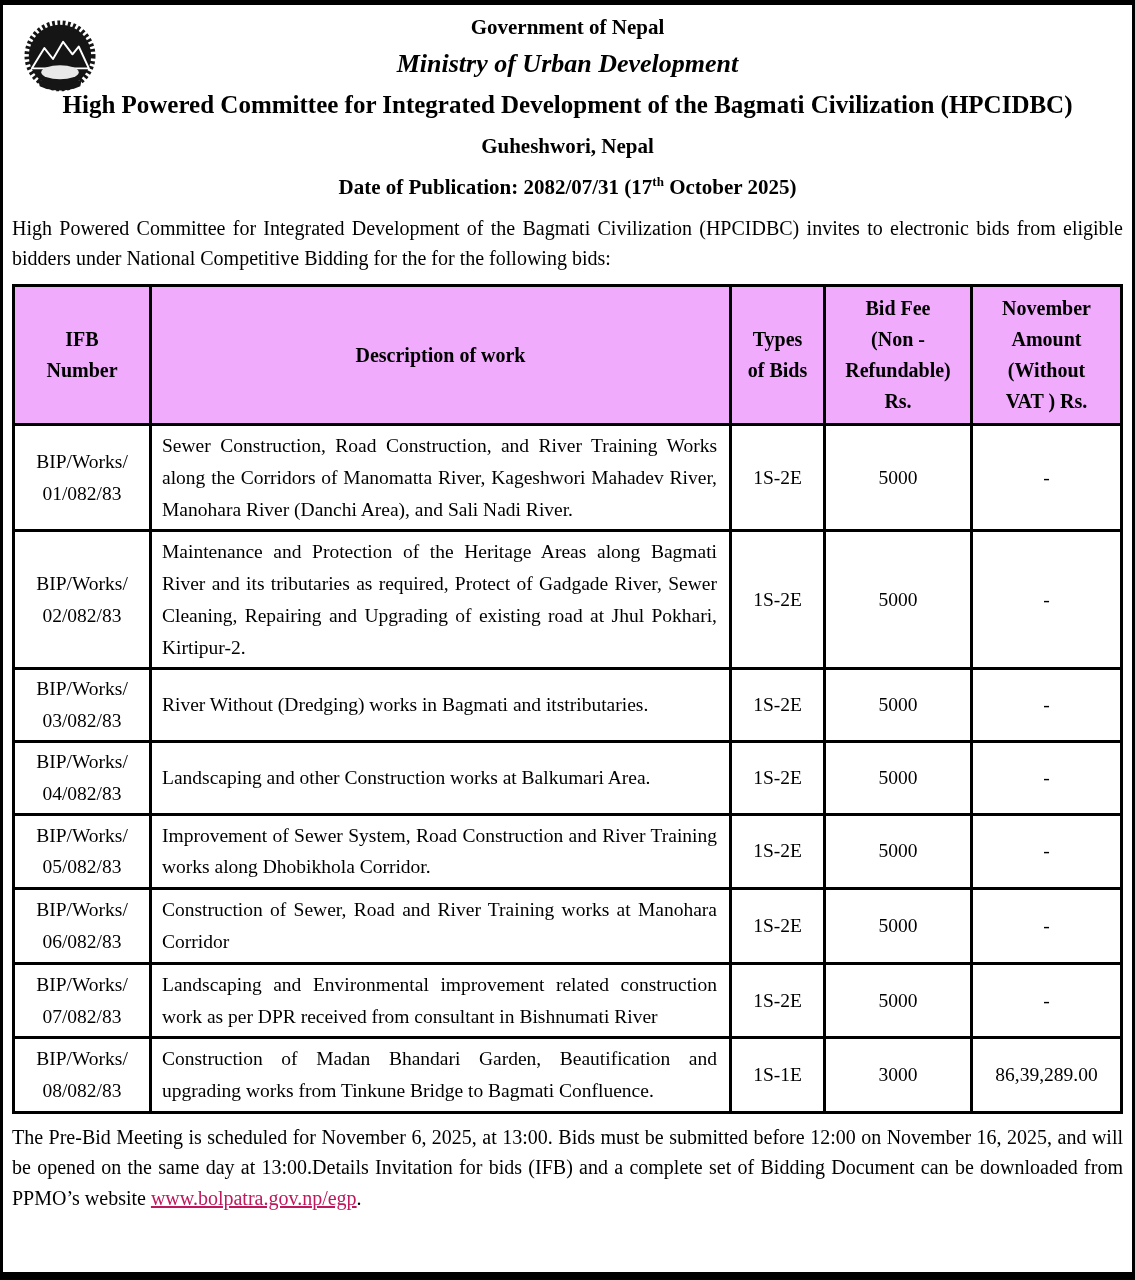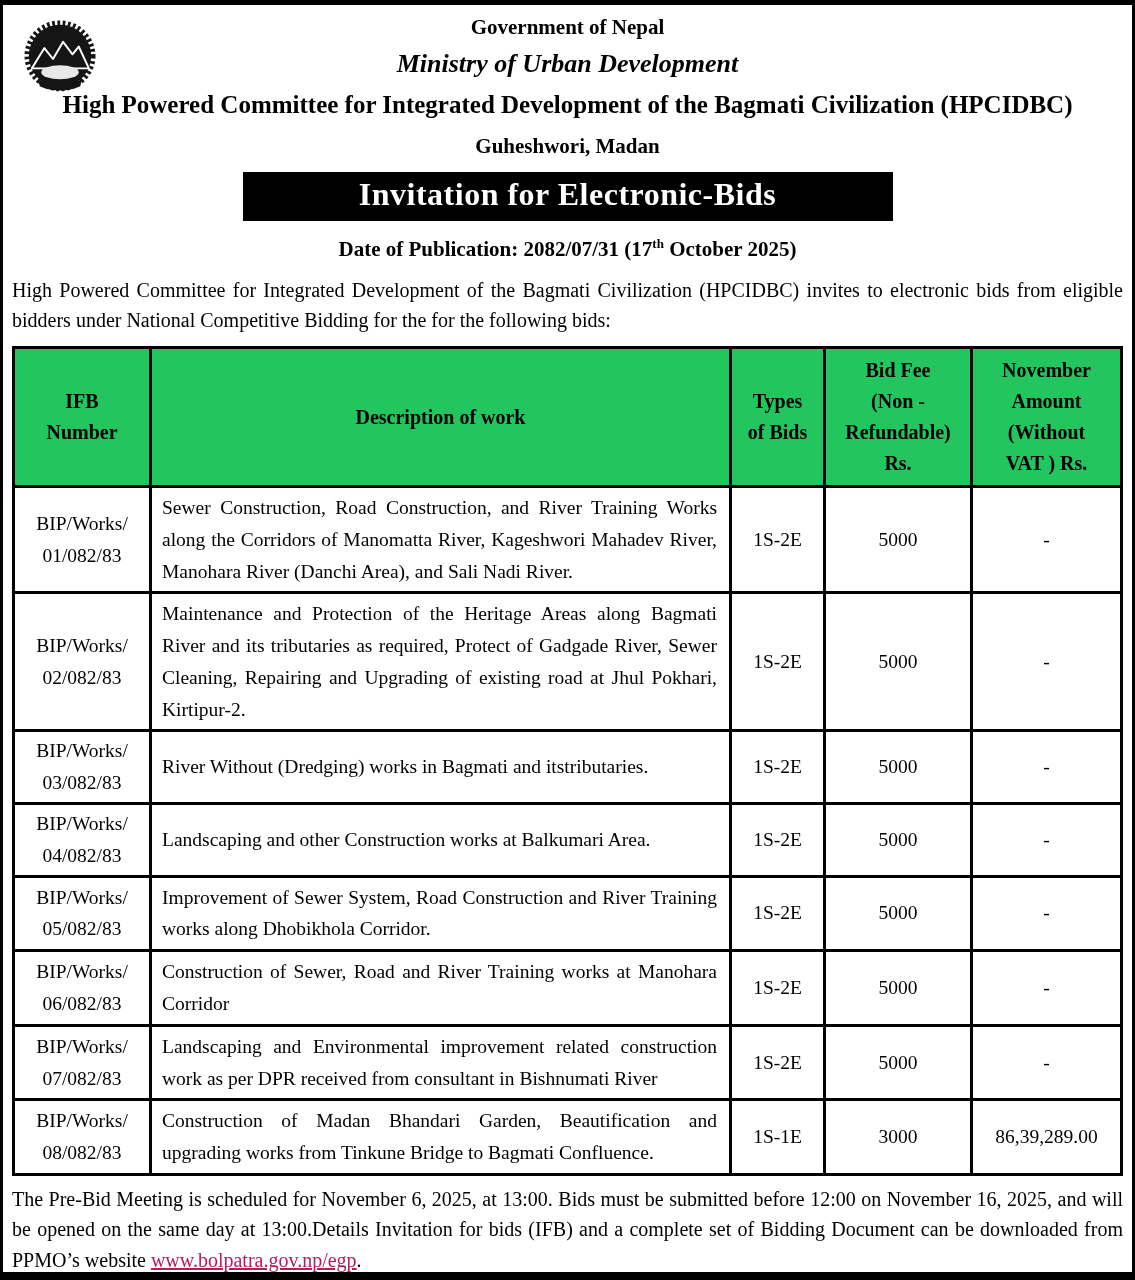--- a/index.html
+++ b/index.html
@@ -21,21 +21,21 @@
   }
   .date-line { text-align: center; font-size: 21px; font-weight: bold; margin: 15px 0 0; }
   .date-line sup { font-size: 13px; }
   .intro { font-size: 20px; margin: 13px 9px 0; text-align: justify; line-height: 1.5; }
   table.bids {
     border-collapse: collapse; table-layout: fixed;
     width: 1108px; margin: 11px auto 0;
   }
   .bids th, .bids td { border: 3px solid #000; vertical-align: middle; box-sizing: border-box; }
   .bids th {
-    background: #22c55e; font-size: 20px; font-weight: bold;
+    background: #f0abfc; font-size: 20px; font-weight: bold;
     white-space: pre-line; line-height: 1.55; padding: 6px 2px; text-align: center;
   }
   .bids td { font-size: 19.5px; line-height: 1.63; padding: 3px 0; }
   .bids td.ifb { text-align: center; white-space: pre-line; padding: 3px 2px; }
   .bids td.desc { text-align: justify; padding: 4px 12px 4px 10px; }
   .bids td.type, .bids td.fee, .bids td.amount { text-align: center; }
   .footer { font-size: 20px; line-height: 1.53; margin: 8px 9px 0; text-align: justify; }
   .footer a { color: #be185d; text-decoration: underline; }
 </style>
 </head>
@@ -47,25 +47,22 @@
     <circle cx="50" cy="46" r="40" fill="#151515"></circle>
     <circle cx="50" cy="46" r="42" fill="none" stroke="#151515" stroke-width="7" stroke-dasharray="3.5 3.2"></circle>
     <path d="M14,62 L30,36 L41,50 L54,28 L66,44 L74,34 L87,62 Z" fill="none" stroke="#ffffff" stroke-width="2.5" stroke-linejoin="round"></path>
     <ellipse cx="50" cy="67" rx="24" ry="9" fill="#e8e8e8"></ellipse>
     <path d="M22,76 Q50,89 78,76 L76,85 Q50,96 24,85 Z" fill="#151515"></path>
   </svg>
 
   <div class="org1">Government of Nepal</div>
   <div class="org2">Ministry of Urban Development</div>
   <div class="org3">High Powered Committee for Integrated Development of the Bagmati Civilization (HPCIDBC)</div>
-  <div class="loc">Guheshwori, Madan</div>
+  <div class="loc">Guheshwori, Nepal</div>
 
-  <div class="banner">
-    <span>Invitation for Electronic-Bids</span>
-  </div>
 
   <div class="date-line"><span>Date of Publication: 2082/07/31 (17</span><sup>th</sup><span> October 2025)</span></div>
 
   <div class="intro">High Powered Committee for Integrated Development of the Bagmati Civilization (HPCIDBC) invites to electronic bids from eligible bidders under National Competitive Bidding for the for the following bids:</div>
 
   <table class="bids">
     <colgroup>
       <col style="width:137px">
         <col style="width:580px">
         <col style="width:94px">

